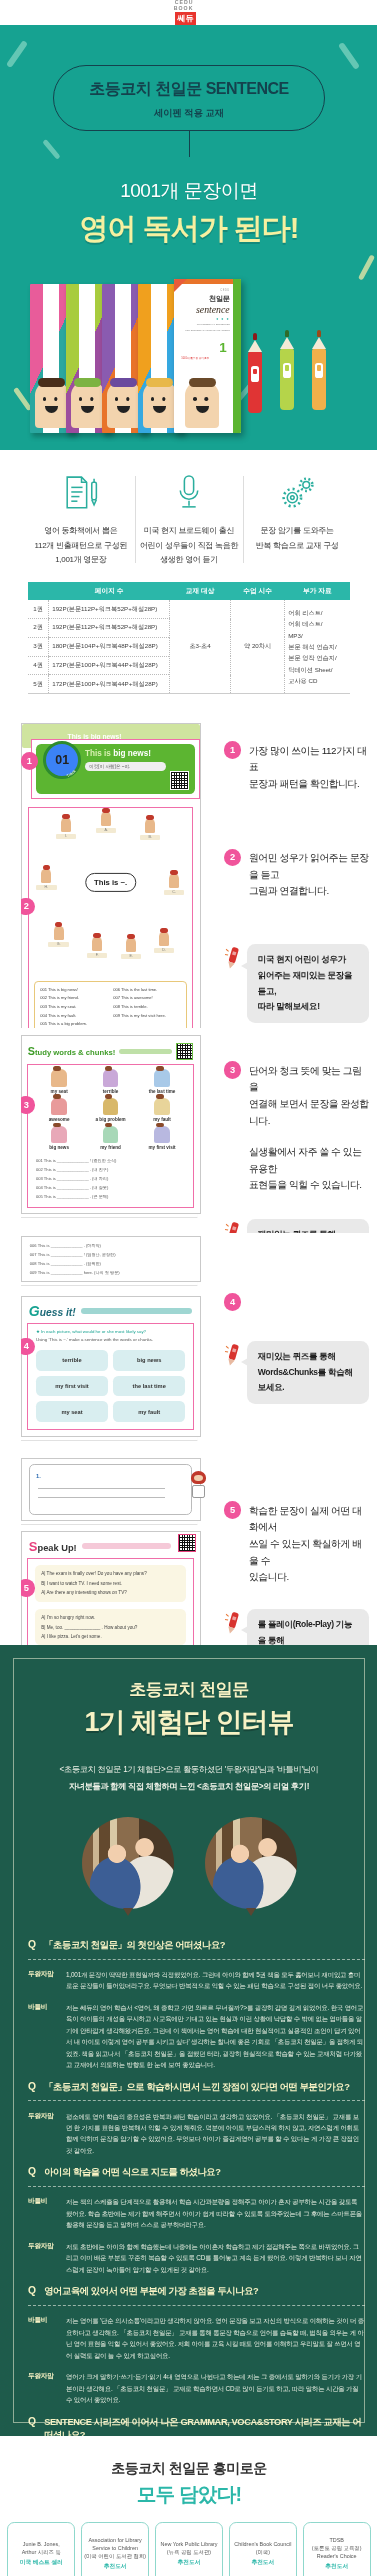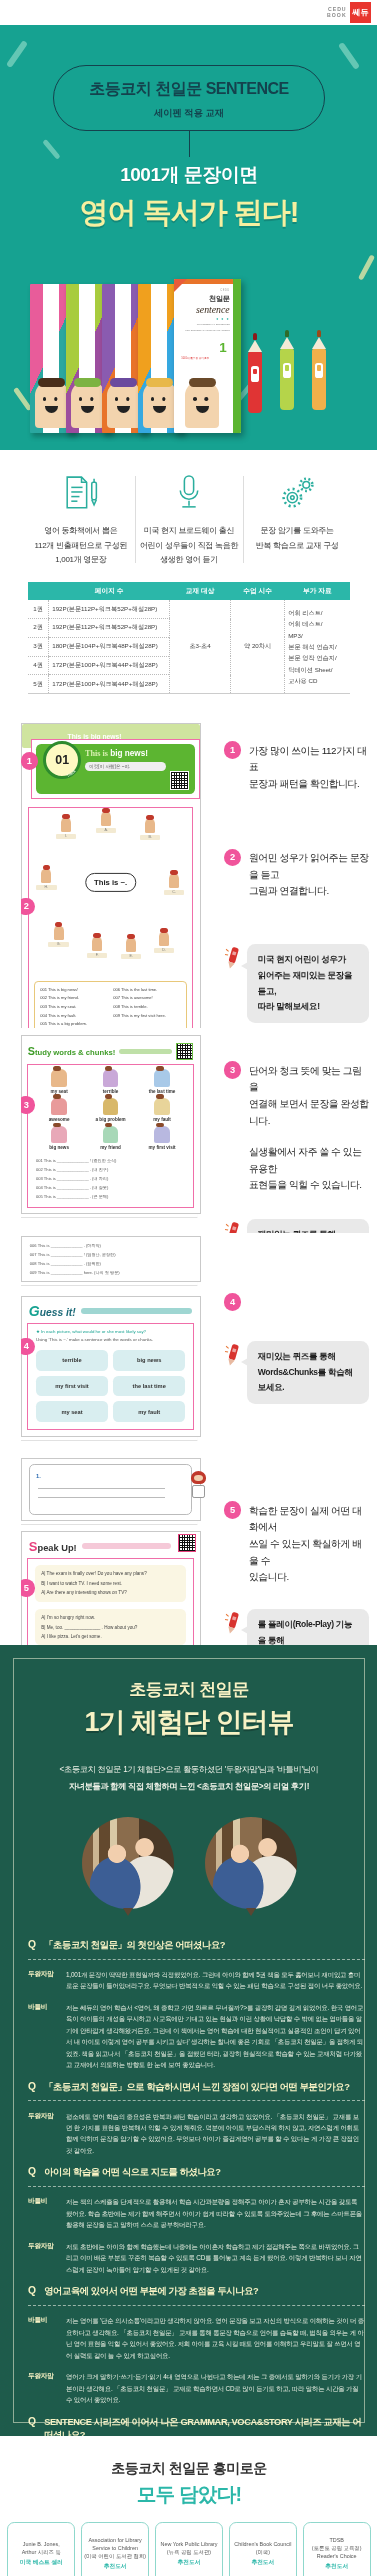--- a/index.html
+++ b/index.html
@@ -1,33 +1,33 @@
 <!DOCTYPE html>
 <html style="font-size:8.2px"><head>
 <meta charset="utf-8">
 <style>
   html,body{margin:0;padding:0;background:#fff;}
   body{width:378px;font-family:"Liberation Sans","DejaVu Sans",sans-serif;}
   .page{position:relative;width:378px;height:2781px;overflow:hidden;background:#fff;}
   .pre{white-space:pre-line;}
 
   
-  .topbar{height:25px;display:flex;justify-content:flex-end;align-items:center;padding-right:7.2px;background:#fff;}
+  .topbar{height:25px;display:flex;justify-content:flex-end;align-items:center;padding-right:7.2px;background:#fff;flex-direction:column;}
   .cedu{font-size:5.2px;font-weight:bold;color:#8a8a8a;letter-spacing:1px;text-align:right;line-height:1.15;margin-right:3.6px;}
   .sedu{width:20.6px;height:20.6px;background:#e8352e;color:#fff;font-weight:bold;font-size:8.2px;display:flex;align-items:center;justify-content:center;}
 
   
   .hero{height:425px;background:#16a291;position:relative;overflow:hidden;}
   .dash{position:absolute;background:#7fd3c0;border-radius:5.2px;opacity:.75;}
   .dash.y{background:#efeaa8;}
   .badge{width:260px;margin:0 auto;margin-top:40px;border:1px solid #14424d;border-radius:36px;padding:13px 5.2px 10.8px;text-align:center;color:#14424d;position:relative;z-index:2;background:transparent;}
   .badge-title{font-size:16px;font-weight:700;letter-spacing:-0.5px;}
   .badge-sub{font-size:9.3px;margin-top:6.7px;font-weight:600;}
   .vconn{width:1px;height:26px;background:#14424d;margin:0 auto;}
-  .h1a{margin-top:5px;text-align:center;font-size:19px;font-weight:700;color:#fff;letter-spacing:-0.5px;text-shadow:0 1px 0 rgba(0,0,0,.12);}
+  .h1a{margin-top:21px;text-align:center;font-size:19px;font-weight:400;color:#fff;letter-spacing:-0.5px;text-shadow:0 1px 0 rgba(0,0,0,.12);}
   .h1b{margin-top:4.1px;text-align:center;font-size:29px;font-weight:800;color:#f6f0a0;letter-spacing:-1px;text-shadow:0 1.5px 0 rgba(0,0,0,.15);}
   .books{position:absolute;left:0;bottom:17.5px;width:378px;height:155px;}
   .book{position:absolute;bottom:0;width:45px;height:149px;border-radius:1px;box-shadow:2.1px 3.1px 5.2px rgba(0,0,0,.25);}
   .book .stripe{position:absolute;top:0;bottom:0;left:13.4px;width:15.5px;background:#fff;}
   .book .num{position:absolute;top:43px;left:15.5px;font-size:6.7px;font-weight:bold;color:#fff;z-index:3;}
   .mon{position:absolute;bottom:4.1px;left:4.6px;width:34px;height:47px;background:#f3d4ae;border-radius:14.4px 14.4px 4.1px 4.1px;z-index:2;}
   .mon .hair{position:absolute;top:-3.6px;left:3.6px;right:3.6px;height:8.8px;border-radius:4.6px;background:#4a2e1a;}
   .mon .eyes{position:absolute;top:15.5px;left:8.2px;width:3.6px;height:3.6px;background:#222;border-radius:50%;box-shadow:11.3px 0 0 #222;}
   .mon .mouth{position:absolute;top:25px;left:10.3px;width:13.4px;height:6.2px;background:#222;border-radius:0 0 7.2px 7.2px;}
   .bookfront{position:absolute;bottom:0;left:174px;width:67px;height:154px;background:#fff;border-radius:1px;box-shadow:2.6px 3.6px 6.2px rgba(0,0,0,.3);z-index:6;overflow:hidden;}
@@ -77,24 +77,24 @@
   .pinkbox{border:1.5px solid #f06ea9;background:#fff;}
   .stepnum{width:17.5px;height:17.5px;border-radius:50%;background:#f0549b;color:#fff;font-size:9.3px;font-weight:bold;display:flex;align-items:center;justify-content:center;flex:none;}
   .step-item{display:flex;gap:7.7px;align-items:flex-start;}
   .step-p{font-size:9.8px;color:#222;line-height:1.7;letter-spacing:-0.4px;padding-top:1.5px;}
   .bubble{display:flex;align-items:flex-start;gap:6.2px;}
   .bubble-box{background:#e9e9e9;border-radius:8.2px;padding:8.2px 10.3px;font-size:8.5px;font-weight:700;color:#222;line-height:1.85;position:relative;letter-spacing:-0.3px;}
   .bubble-box::before{content:"";position:absolute;left:-6.2px;top:17.5px;border-top:4.6px solid transparent;border-bottom:4.6px solid transparent;border-right:7.2px solid #e9e9e9;}
   
   .ma-lightbar{background:#cfe49f;height:24px;border-radius:2.1px;display:flex;align-items:center;padding-left:46px;color:#fff;font-weight:bold;font-size:6.7px;}
   .greenbar{background:#5cb531;border-radius:5.2px;position:relative;padding:5.2px 6.2px 5.2px 49px;min-height:40px;}
-  .gb-circle{position:absolute;left:7.2px;top:-3.1px;width:32px;height:32px;background:#fef9c3;border:3.1px solid #2e8b2e;border-radius:50%;display:flex;align-items:center;justify-content:center;font-size:12.4px;font-weight:800;color:#222;}
+  .gb-circle{position:absolute;left:7.2px;top:-3.1px;width:32px;height:32px;background:#3b82f6;border:3.1px solid #2e8b2e;border-radius:50%;display:flex;align-items:center;justify-content:center;font-size:12.4px;font-weight:800;color:#222;}
   .gb-track{position:absolute;left:30px;top:27px;color:#fff;font-size:4.1px;transform:rotate(-35deg);}
   .gb-title{color:#fff;font-size:8.2px;font-weight:bold;}
-  .gb-title .lt{color:#d8f0b0;font-family:Liberation Serif, serif;}
+  .gb-title .lt{color:#d8f0b0;}
   .kor-pill{margin-top:4.1px;background:#efefef;border-radius:5.2px;font-size:4.6px;color:#555;padding:2.1px 4.1px;width:70%;}
   .qr{position:absolute;right:5.2px;bottom:4.1px;width:17.5px;height:17.5px;background:
       repeating-linear-gradient(0deg,#111 0 1px,transparent 1px 2.6px),
       repeating-linear-gradient(90deg,#111 0 1px,#fff 1px 2.6px);border:1px solid #fff;}
   .qr.g{border:1px solid #6cbe45;}
   .ill{position:relative;height:170px;}
   .cpill{position:absolute;left:50%;top:44%;transform:translate(-50%,-50%);border:1px solid #333;border-radius:9.3px;padding:3.6px 8.2px;font-size:7.7px;font-weight:bold;color:#222;background:#fff;z-index:2;}
   .fig{position:absolute;width:20.6px;text-align:center;}
   .fig .fb{width:10.3px;height:14.4px;margin:0 auto;border-radius:4.6px 4.6px 1.5px 1.5px;background:#e8b88a;position:relative;}
   .fig .fb::before{content:"";position:absolute;top:-4.1px;left:1.5px;width:7.2px;height:5.2px;border-radius:3.1px;background:#c0392b;}

